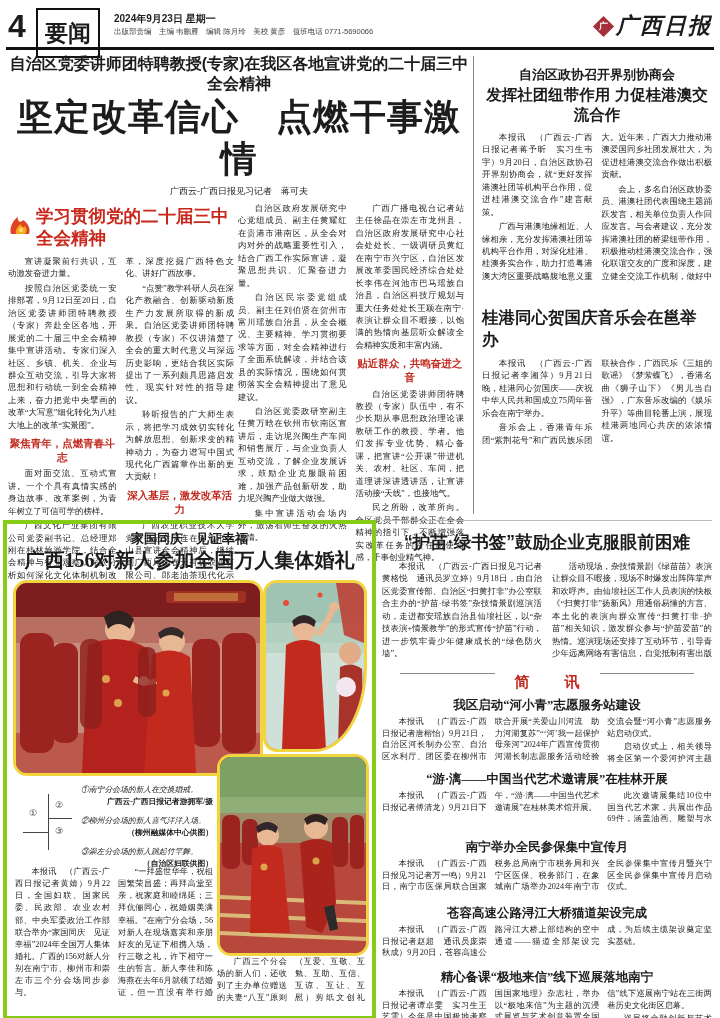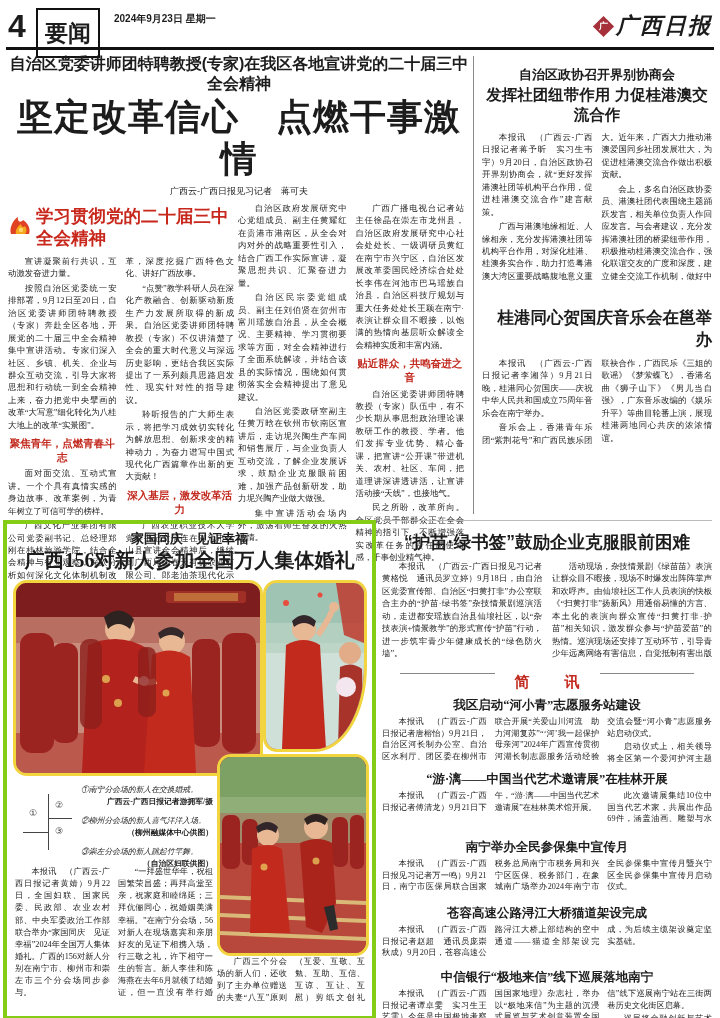--- a/index.html
+++ b/index.html
@@ -37,21 +37,21 @@
   .h-l .twocol{height:328px;}
   .h-r .twocol{height:374px;}
   .vline{position:absolute;left:473px;top:56px;height:458px;border-left:1px solid #8a8a8a;}
   
   .tr{position:absolute;left:482px;top:54px;width:230px;height:460px;}
   .jumpnote{font:bold 8.6px/13px "Liberation Sans",sans-serif;}
   .jumpbody{font-size:8.4px;line-height:1.5;text-align:justify;}
   .artA-kicker{text-align:center;font:bold 13px/17px "Liberation Sans","DejaVu Sans",sans-serif;margin-top:12px;}
   .artA-headline{text-align:center;font:bold 15.5px/20px "Liberation Sans","DejaVu Sans",sans-serif;margin:2px 0 7px;}
   .artA .twocol{height:158px;}
-  .artB-headline{text-align:right;font:bold 16.5px/22px "Liberation Sans","DejaVu Sans",sans-serif;margin:16px 0 8px;}
+  .artB-headline{text-align:left;font:bold 16.5px/22px "Liberation Sans","DejaVu Sans",sans-serif;margin:16px 0 8px;}
   .artB .twocol{height:128px;}
   
   .wed{position:absolute;left:3px;top:520px;width:365px;height:492px;border:4px solid #84cc16;}
   .wed-kicker{text-align:center;font:bold 13px/16px "Liberation Sans","DejaVu Sans",sans-serif;margin-top:7px;}
   .wed-headline{text-align:center;font:bold 20px/26px "Liberation Serif","DejaVu Serif",serif;}
   .photo{position:absolute;border:3px solid #f2d53e;border-radius:14px;overflow:hidden;background:#b4443c;}
   .ph1{left:6px;top:56px;width:244px;height:190px;}
   .ph2{left:256px;top:56px;width:98px;height:166px;border-radius:14px 14px 50% 14px;}
   .ph3{left:210px;top:230px;width:146px;height:196px;}
   .photo svg{display:block;}
@@ -84,20 +84,21 @@
 </head>
 <body>
 
 <div class="page">
 
   <div class="hdr">
     <div class="pagenum">4</div>
     <div class="secbox">要闻</div>
     <div class="hdr-meta">
       <div class="hdr-date">2024年9月23日 星期一</div>
+      <div class="hdr-staff">出版部责编　主编 韦鹏雁　编辑 陈月玲　美校 黄彦　值班电话 0771-5690066</div>
     </div>
     <div class="masthead">
       <div class="mh-diamond">
           <span>广</span>
         </div>
       <div class="mh-text">广西日报</div>
     </div>
   </div>
   <div class="hdr-rule"></div>
 
@@ -339,21 +340,21 @@
           <p class="b">本报讯　（广西云-广西日报见习记者万一鸣）9月21日，南宁市医保局联合国家税务总局南宁市税务局和兴宁区医保、税务部门，在象城南广场举办2024年南宁市全民参保集中宣传月暨兴宁区全民参保集中宣传月启动仪式。</p>
         </div>
     </div>
     <div class="brief">
       <div class="brief-title">苍容高速公路浔江大桥猫道架设完成</div>
       <div class="threecol bb4">
           <p class="b">本报讯　（广西云-广西日报记者赵超　通讯员庞崇秋成）9月20日，苍容高速公路浔江大桥上部结构的空中通道——猫道全部架设完成，为后续主缆架设奠定坚实基础。</p>
         </div>
     </div>
     <div class="brief">
-      <div class="brief-title">中信银行“极地来信”线下巡展落地南宁</div>
+      <div class="brief-title">精心备课“极地来信”线下巡展落地南宁</div>
       <div class="threecol bb5">
           <p class="b">本报讯　（广西云-广西日报记者谭卓雯　实习生王艺霏）今年是中国极地考察40周年，中信银行携手《中国国家地理》杂志社，举办以“极地来信”为主题的沉浸式展览与艺术创意装置全国巡展。9月19日，“极地来信”线下巡展南宁站在三街两巷历史文化街区启幕。</p>
           <p class="b">巡展将金融创新与艺术创意相结合，将极地风光与南宁地域文化相融合。活动现场，中信银行南宁分行与南宁市公安局兴宁分局联手打造“反诈打卡装置”，设置有奖趣味问答、情景模拟、反诈歌曲演出等创意环节，将金融知识普及与反诈骗宣传巧妙融合。</p>
         </div>
     </div>
   </div>
 
 </div>
 
 </body></html>

